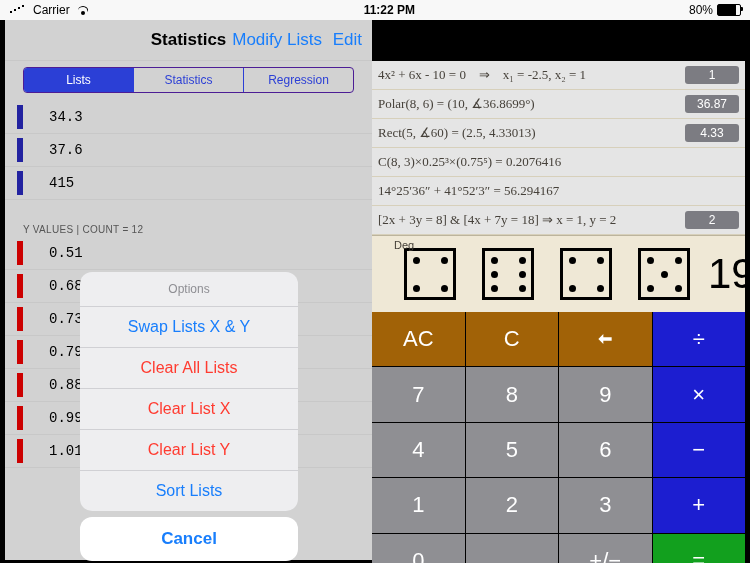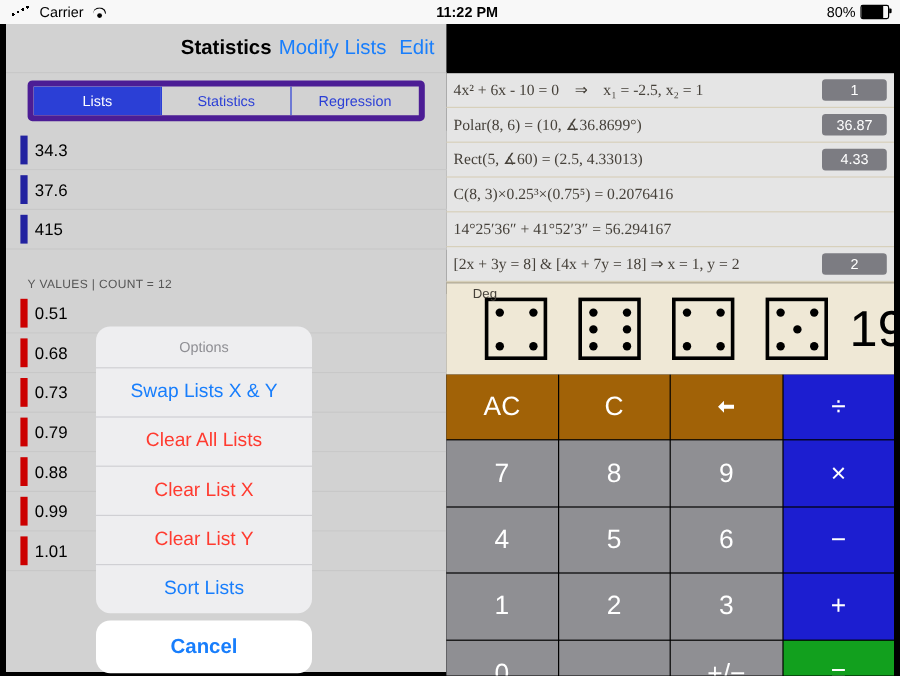--- a/index.html
+++ b/index.html
@@ -27,29 +27,29 @@
   .battery{width:22px;height:10px;border:1px solid #000;border-radius:2px;position:relative;}
   .battery::after{content:"";position:absolute;right:-3px;top:2px;width:2px;height:4px;background:#000;border-radius:0 1px 1px 0;}
   .battery i{display:block;height:100%;width:80%;background:#000;}
 
   
   .left{position:absolute;left:5px;top:20px;width:367px;height:540px;background:#d2d2d2;}
   .left-head{height:40px;display:flex;align-items:center;justify-content:center;position:relative;border-bottom:1px solid #c8c8c8;}
   .left-head .title{font-size:17px;font-weight:600;}
   .left-head .modify{position:absolute;right:50px;color:#187efc;font-size:17px;}
   .left-head .edit{position:absolute;right:10px;color:#187efc;font-size:17px;}
-  .seg{display:flex;height:24px;border:5px solid #4c1d95;border-radius:4px;margin:6px 18px 8px 18px;overflow:hidden;}
+  .seg{display:flex;height:24px;border:1px solid #4c1d95;border-radius:4px;margin:6px 18px 8px 18px;overflow:hidden;}
   .seg div{flex:1;display:flex;align-items:center;justify-content:center;font-size:12px;color:#2b3fd6;}
   .seg div+div{border-left:1px solid #2b3fd6;}
   .seg .on{background:#2b3fd6;color:#fff;}
   .list{padding:0 0 0 0;}
   .row{height:32px;display:flex;align-items:center;border-bottom:1px solid #c8c8c8;background:#d2d2d2;}
   .row .bar{width:6px;height:24px;background:#2222a0;margin-left:12px;}
   .row .bar.red{background:#c00;}
-  .row .val{margin-left:6px;font-size:14px;font-family:Liberation Sans, sans-serif;}
+  .row .val{margin-left:26px;font-size:14px;font-family:Liberation Mono, monospace;}
   .section-lbl{font-size:10px;color:#555;padding:6px 0 2px 18px;letter-spacing:.3px;}
 
   
   .right{position:absolute;left:372px;top:20px;right:5px;height:540px;}
   .app-title{height:26px;color:#fff;padding-left:4px;font-size:15px;font-weight:600;display:flex;align-items:center;}
   .history{background:#e5e5e5;border-bottom:1px solid #bcb49d;margin-top:41px;}
   .hist-row{display:flex;align-items:center;border-bottom:1px solid #d7d0bb;padding:2px 6px;height:24px;font-size:13px;color:#46413a;font-family:"Times New Roman",serif;}
   .hist-row .expr{flex:1;}
   .hist-row .btn{background:#7c7c82;color:#fff;font-family:-apple-system,Arial,sans-serif;font-size:12px;width:54px;height:18px;border-radius:3px;display:flex;align-items:center;justify-content:center;}
   .disp{background:#efe8d6;height:68px;padding:4px 8px;display:flex;align-items:center;gap:18px;}
@@ -58,21 +58,21 @@
   .die{width:40px;height:40px;border:3px solid #000;display:grid;grid-template:repeat(3,1fr)/repeat(3,1fr);padding:3px;gap:2px;}
   .pip{width:7px;height:7px;background:#000;border-radius:50%;place-self:center;}
   .big{font-size:42px;font-family:"Helvetica Neue",Arial,sans-serif;color:#000;margin-right:6px;}
   .keys{display:grid;grid-template-columns:repeat(4,1fr);grid-auto-rows:1fr;gap:1px;background:#000;height:276px;}
   .k{display:flex;align-items:center;justify-content:center;font-size:22px;color:#fff;}
   .kd{background:#a16207;} 
   .kg{background:#8f8f93;} 
   .kb{background:#1c1ed0;} 
   .kgr{background:#12a01e;} 
   .k svg{width:20px;height:20px;}
-  .sheet{position:absolute;left:80px;right:auto;bottom:2px;width:180px;}
+  .sheet{position:absolute;left:80px;right:auto;bottom:2px;width:218px;}
   .sheet .grp{background:#eeeef0;border-radius:12px;overflow:hidden;}
   .sheet .hdr{font-size:12px;color:#8e8e93;text-align:center;padding:10px 0;border-bottom:.5px solid #d0d0d4;}
   .sheet .opt{font-size:16px;text-align:center;padding:11px 0;border-bottom:.5px solid #d0d0d4;color:#187efc;}
   .sheet .opt.danger{color:#ff3b30;}
   .sheet .opt:last-child{border-bottom:none;}
   .sheet .cancel{margin-top:6px;background:#fff;border-radius:12px;font-size:17px;font-weight:600;color:#187efc;text-align:center;padding:12px 0;}
 </style>
 </head>
 <body>
 

